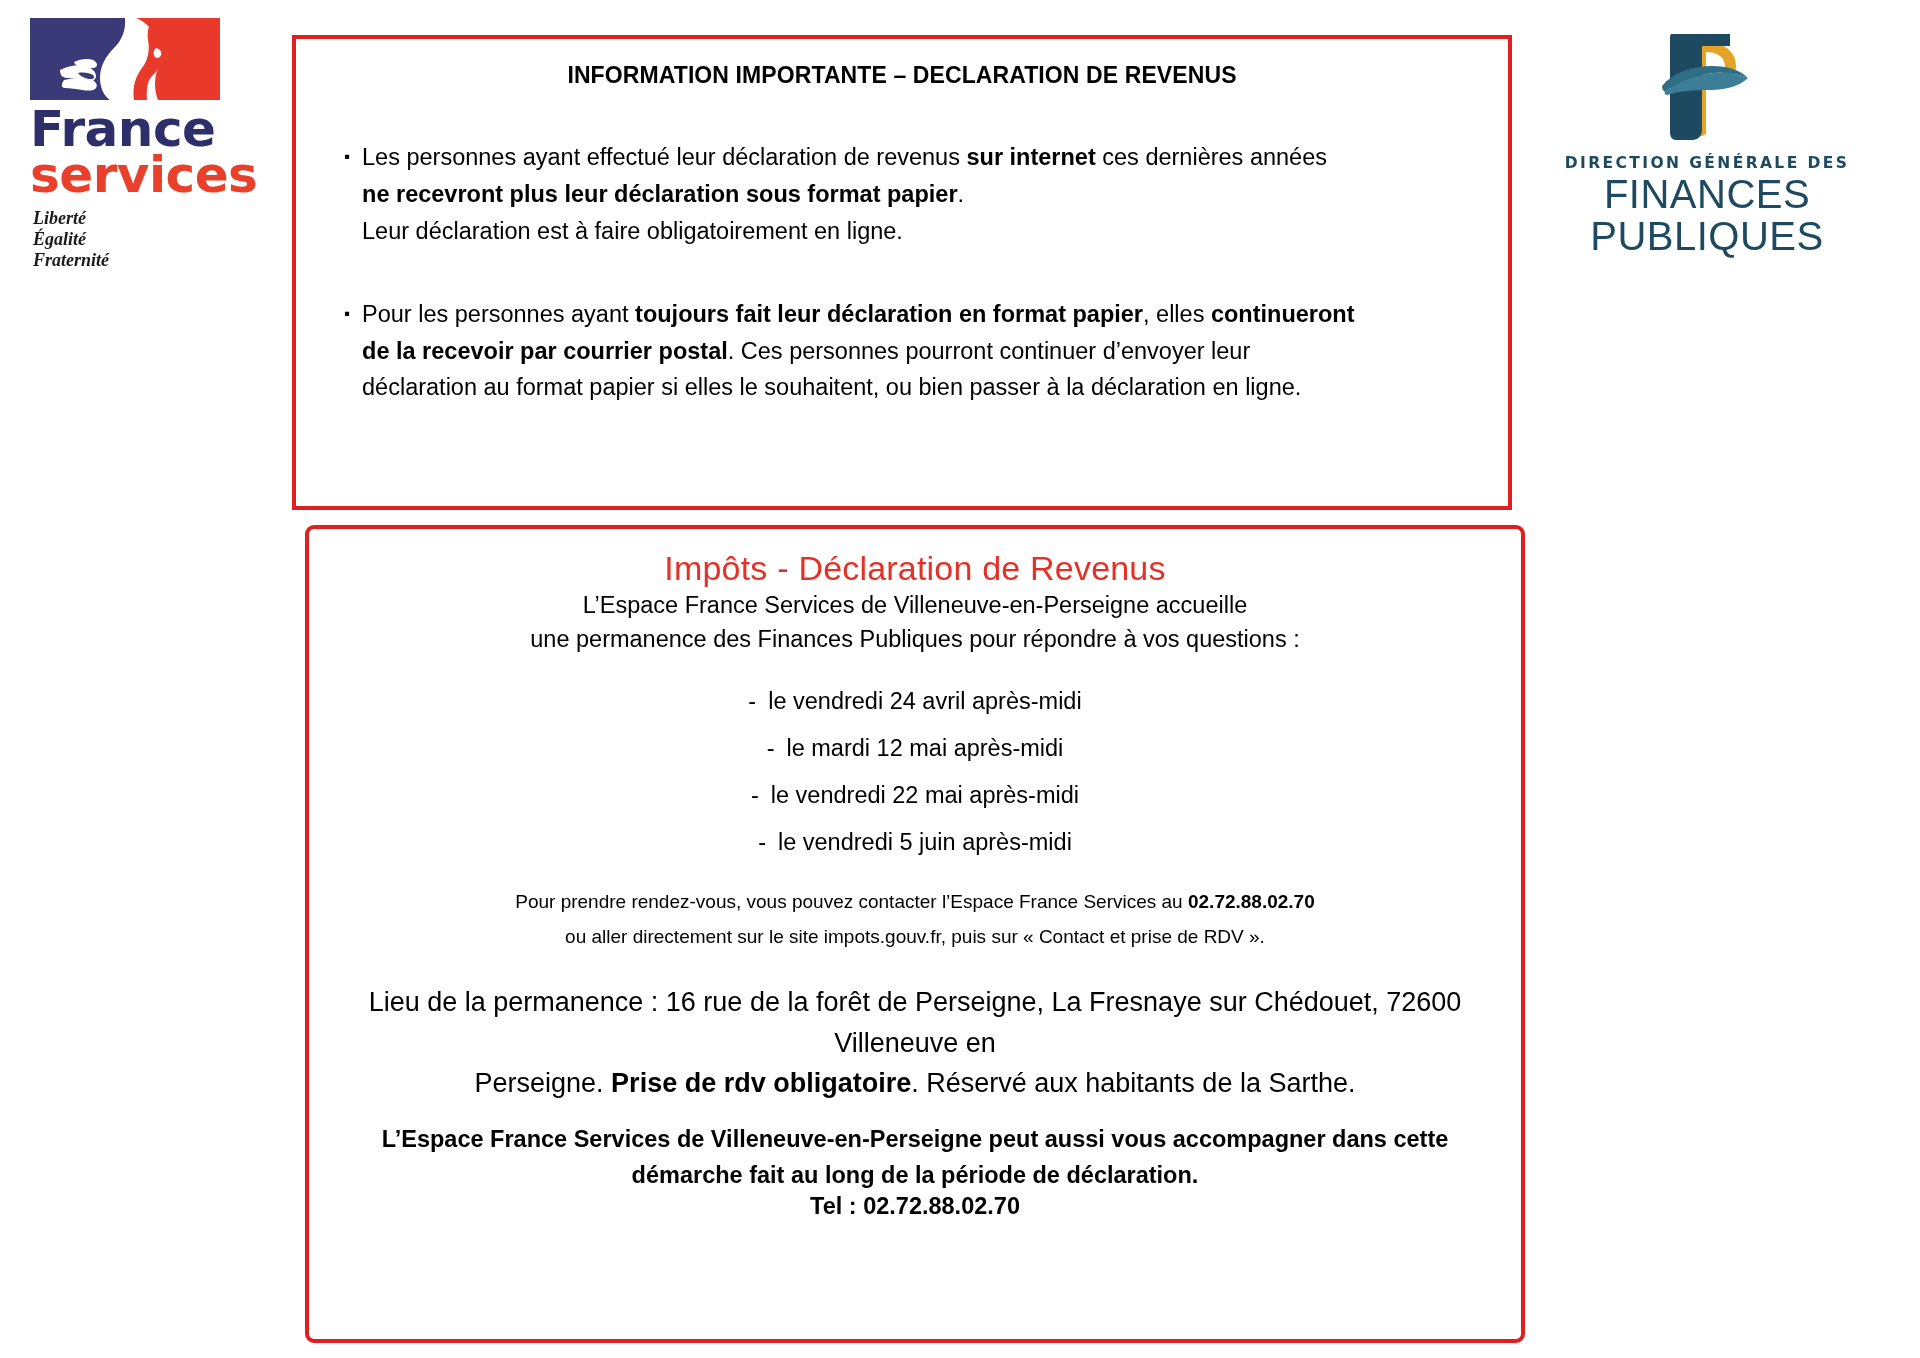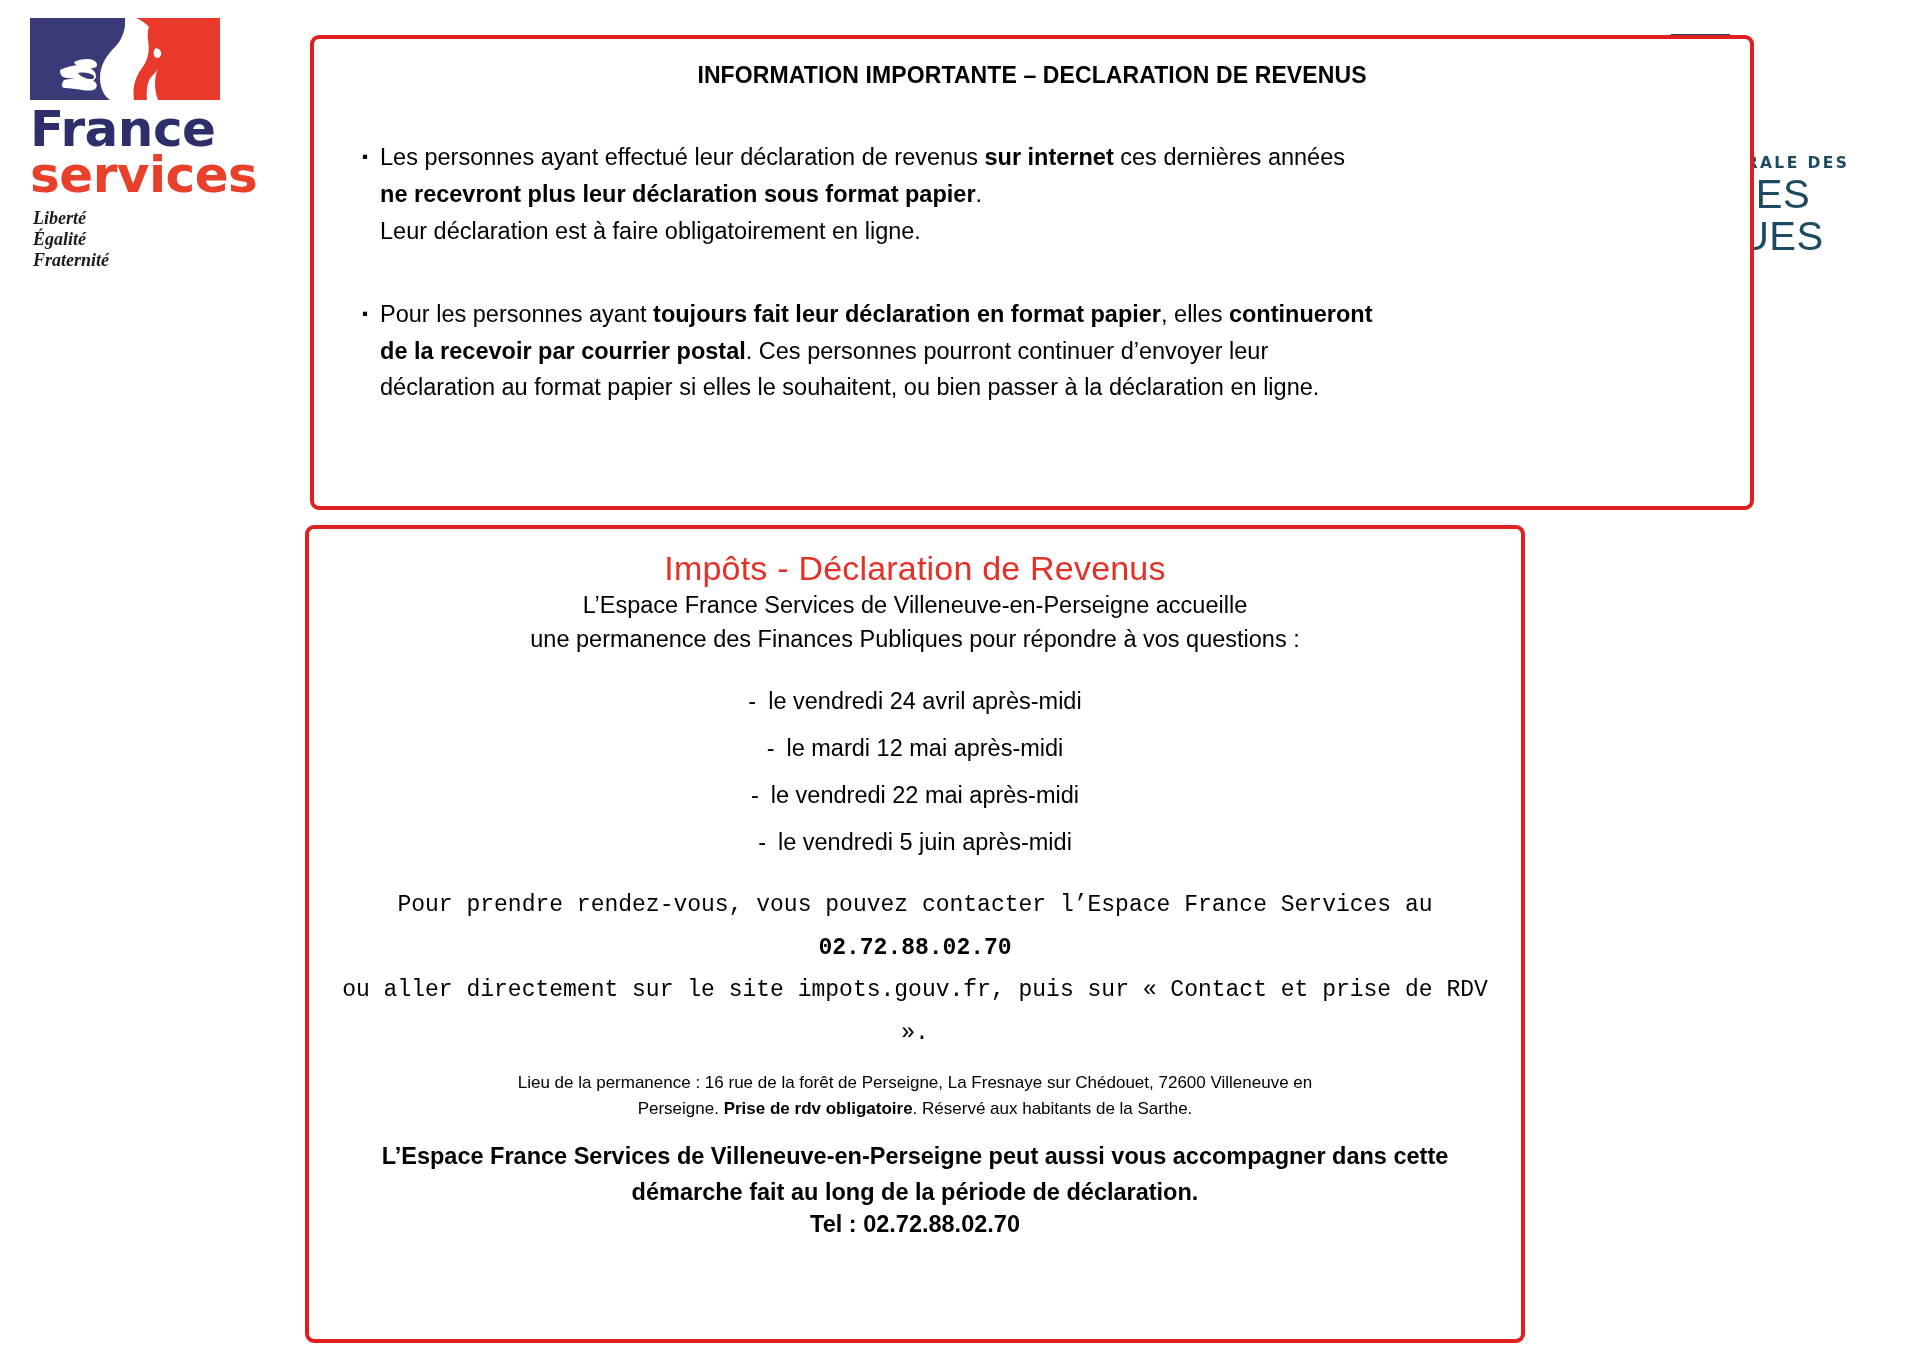--- a/index.html
+++ b/index.html
@@ -86,25 +86,24 @@
   }
 
   
   .red-box {
     position: absolute;
     box-sizing: border-box;
     border: 4px solid #E02020;
     background: #ffffff;
   }
   #box-info {
-    left: 310px;
+    left: 292px;
     top: 35px;
-    width: 1444px;
+    width: 1220px;
     height: 475px;
-    border-radius: 9px;
   }
   #box-impots {
     left: 305px;
     top: 525px;
     width: 1220px;
     height: 818px;
     border-radius: 9px;
   }
 
   
@@ -161,31 +160,30 @@
   }
   #date-list li {
     text-align: center;
     font-size: 23.5px;
     margin-bottom: 20px;
   }
   #date-list li .dash { margin-right: 12px; }
   #contact-block {
     margin-top: 28px;
     text-align: center;
-    font-size: 23px;
+    font-size: 19px;
     line-height: 1.85;
     padding: 0 30px;
-    font-family: Liberation Mono, monospace;
   }
   #contact-block .ln { display: block; }
   #contact-block b { font-weight: bold; }
   #venue-block {
-    margin-top: 16px;
-    text-align: center;
-    font-size: 17px;
+    margin-top: 28px;
+    text-align: center;
+    font-size: 27px;
     line-height: 1.5;
     padding: 0 38px;
   }
   #venue-block .ln { display: block; }
   #venue-block b { font-weight: bold; }
   #closing-block {
     margin-top: 18px;
     text-align: center;
     font-size: 23.5px;
     font-weight: bold;

